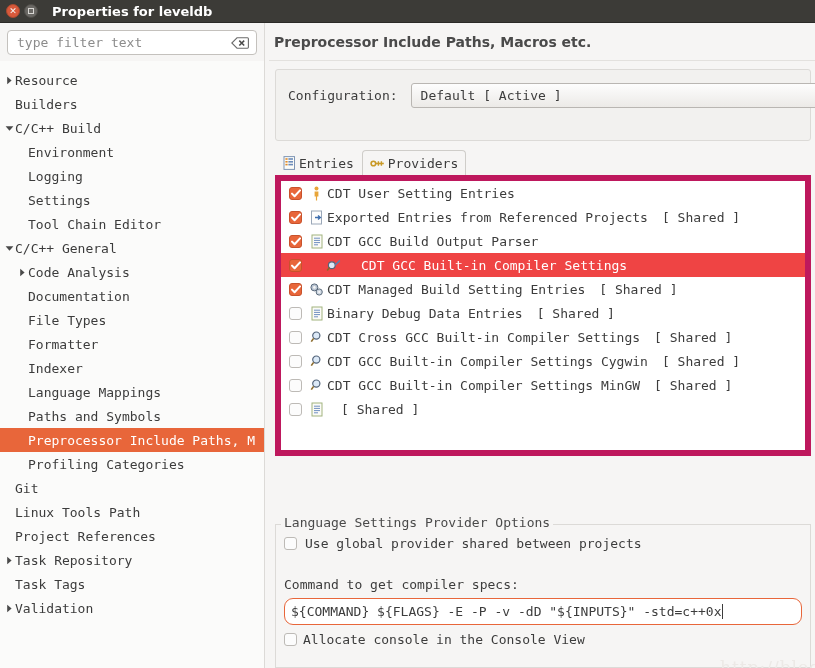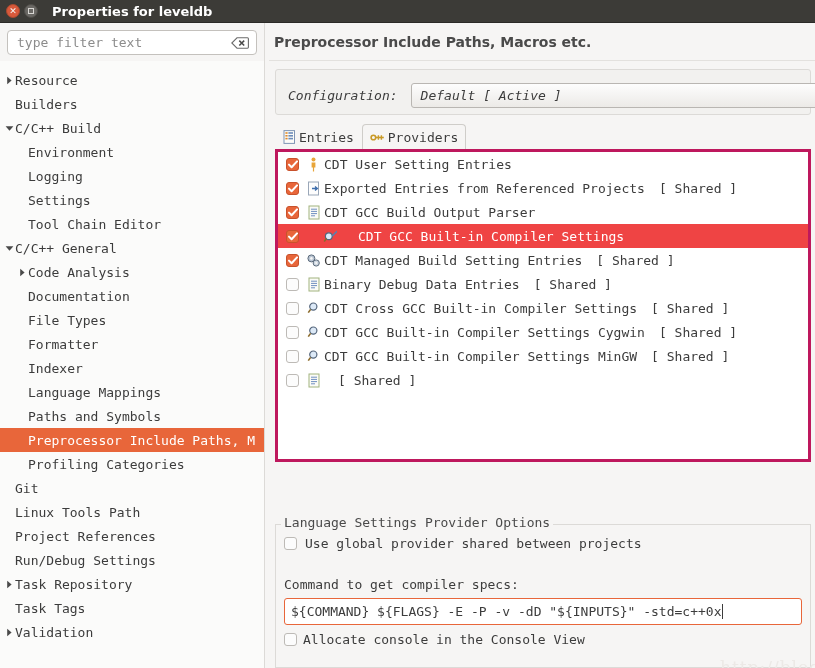--- a/index.html
+++ b/index.html
@@ -60,43 +60,43 @@
   .rightpane{flex:1;position:relative;background:#f6f5f4;overflow:hidden;}
   .page-title{
     font-family:"DejaVu Sans","Liberation Sans",sans-serif;
     font-weight:bold;font-size:14px;color:#4a4a4a;
     padding:11px 18px 0 9px;
   }
   .page-rule{height:1px;background:#e3e1de;margin:10px 0 0 4px;}
 
   .config-group{
     margin:8px 4px 0 10px;border:1px solid #dcdad7;border-radius:3px;
-    background:#f2f1ef;height:46px;box-sizing:border-box;position:relative;font-style:italic;
+    background:#f2f1ef;height:72px;box-sizing:border-box;position:relative;
   }
   .config-row{display:flex;align-items:center;padding:13px 0 0 12px;}
   .config-label{margin-right:13px;}
   .combo{
     flex:1;height:25px;box-sizing:border-box;
     background:linear-gradient(#fdfdfd,#eceae7);
     border:1px solid #b9b6b2;border-radius:3px;
     display:flex;align-items:center;padding:0 9px;margin-right:-18px;
   }
 
   .tabs{display:flex;align-items:flex-end;margin:9px 0 0 10px;height:25px;}
   .tab{
     display:flex;align-items:center;height:25px;padding:0 7px;box-sizing:border-box;
     border:1px solid transparent;border-bottom:0;
     border-top-left-radius:4px;border-top-right-radius:4px;
   }
   .tab.active{background:#f6f5f4;border-color:#cfcdc9;}
   .tab .ticon{margin-right:3px;display:flex;align-items:center;}
 
   .list-box{
-    margin:0 4px 0 10px;background:#ffffff;border:3px solid #be185d;
-    height:313px;box-sizing:border-box;overflow:hidden;position:relative;
+    margin:0 4px 0 10px;background:#ffffff;border:6px solid #be185d;
+    height:281px;box-sizing:border-box;overflow:hidden;position:relative;
   }
   .prow{height:24px;display:flex;align-items:center;padding-left:8px;box-sizing:border-box;white-space:nowrap;}
   .prow.sel{background:#ef4444;color:#ffffff;gap:17px;}
   .cb{width:13px;height:13px;flex:0 0 13px;box-sizing:border-box;margin-right:6px;
      border-radius:3px;display:flex;align-items:center;justify-content:center;}
   .cb.off{background:#fcfcfc;border:1px solid #bdbab6;}
   .cb.on{background:#e8663a;border:1px solid #c8522c;}
   .cb.on svg{display:block;}
   .picon{width:17px;flex:0 0 17px;display:flex;align-items:center;justify-content:center;margin-right:2px;}
   .shared{margin-left:14px;}
@@ -109,21 +109,21 @@
     position:absolute;top:-9px;left:5px;background:#f6f5f4;padding:0 3px;
     color:#4a4a4a;
   }
   .opt-border-top-l{position:absolute;top:0;left:0;width:5px;height:1px;background:#dcdad7;}
   .opt-border-top-r{position:absolute;top:0;left:215px;right:0;height:1px;background:#dcdad7;}
   .chkrow{display:flex;align-items:center;padding:12px 0 0 8px;}
   .chkrow .cb{margin-right:8px;}
   .cmd-label{padding:26px 0 0 8px;}
   .cmd-input{
     margin:6px 8px 0 8px;height:27px;box-sizing:border-box;
-    background:#ffffff;border:1px solid #e8663a;border-radius:3px;
+    background:#ffffff;border:1px solid #e8663a;border-radius:9px;
     display:flex;align-items:center;padding:0 6px;overflow:hidden;
   }
   .cmd-input .val{white-space:nowrap;}
   .caret{display:inline-block;width:1px;height:15px;background:#3c3c3c;vertical-align:-3px;margin-left:1px;}
   .chkrow2{display:flex;align-items:center;padding:7px 0 0 8px;}
 
   .watermark{
     position:absolute;left:455px;top:634px;
     font-family:"DejaVu Serif","Liberation Serif",serif;font-size:17px;
     color:#ece9e6;letter-spacing:1px;pointer-events:none;white-space:nowrap;
@@ -245,24 +245,20 @@
             <span class="arrow"></span>
             <span class="lbl">Git</span>
           </div>
           <div class="tnode ind0">
             <span class="arrow"></span>
             <span class="lbl">Linux Tools Path</span>
           </div>
           <div class="tnode ind0">
             <span class="arrow"></span>
             <span class="lbl">Project References</span>
-          </div>
-          <div class="tnode ind0">
-            <span class="arrow"></span>
-            <span class="lbl">Run/Debug Settings</span>
           </div>
           <div class="tnode ind0">
             <span class="arrow">
               <svg width="7" height="9" viewBox="0 0 7 9">
                 <path d="M1.2 0.8 L5.6 4.5 L1.2 8.2 Z" fill="#4a4a4a"></path>
               </svg>
             </span>
             <span class="lbl">Task Repository</span>
           </div>
           <div class="tnode ind0">

